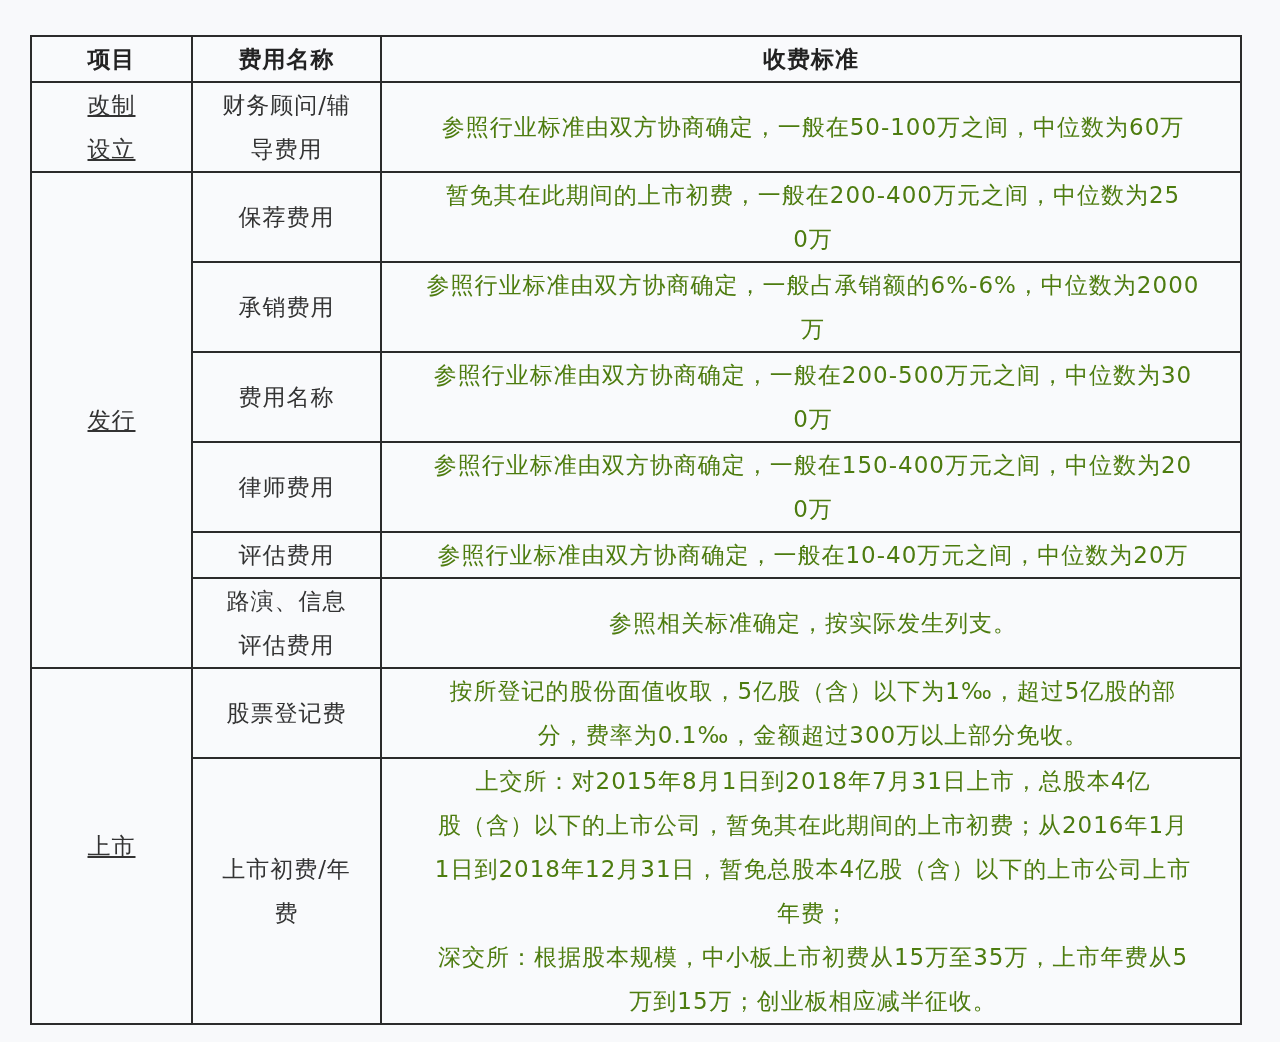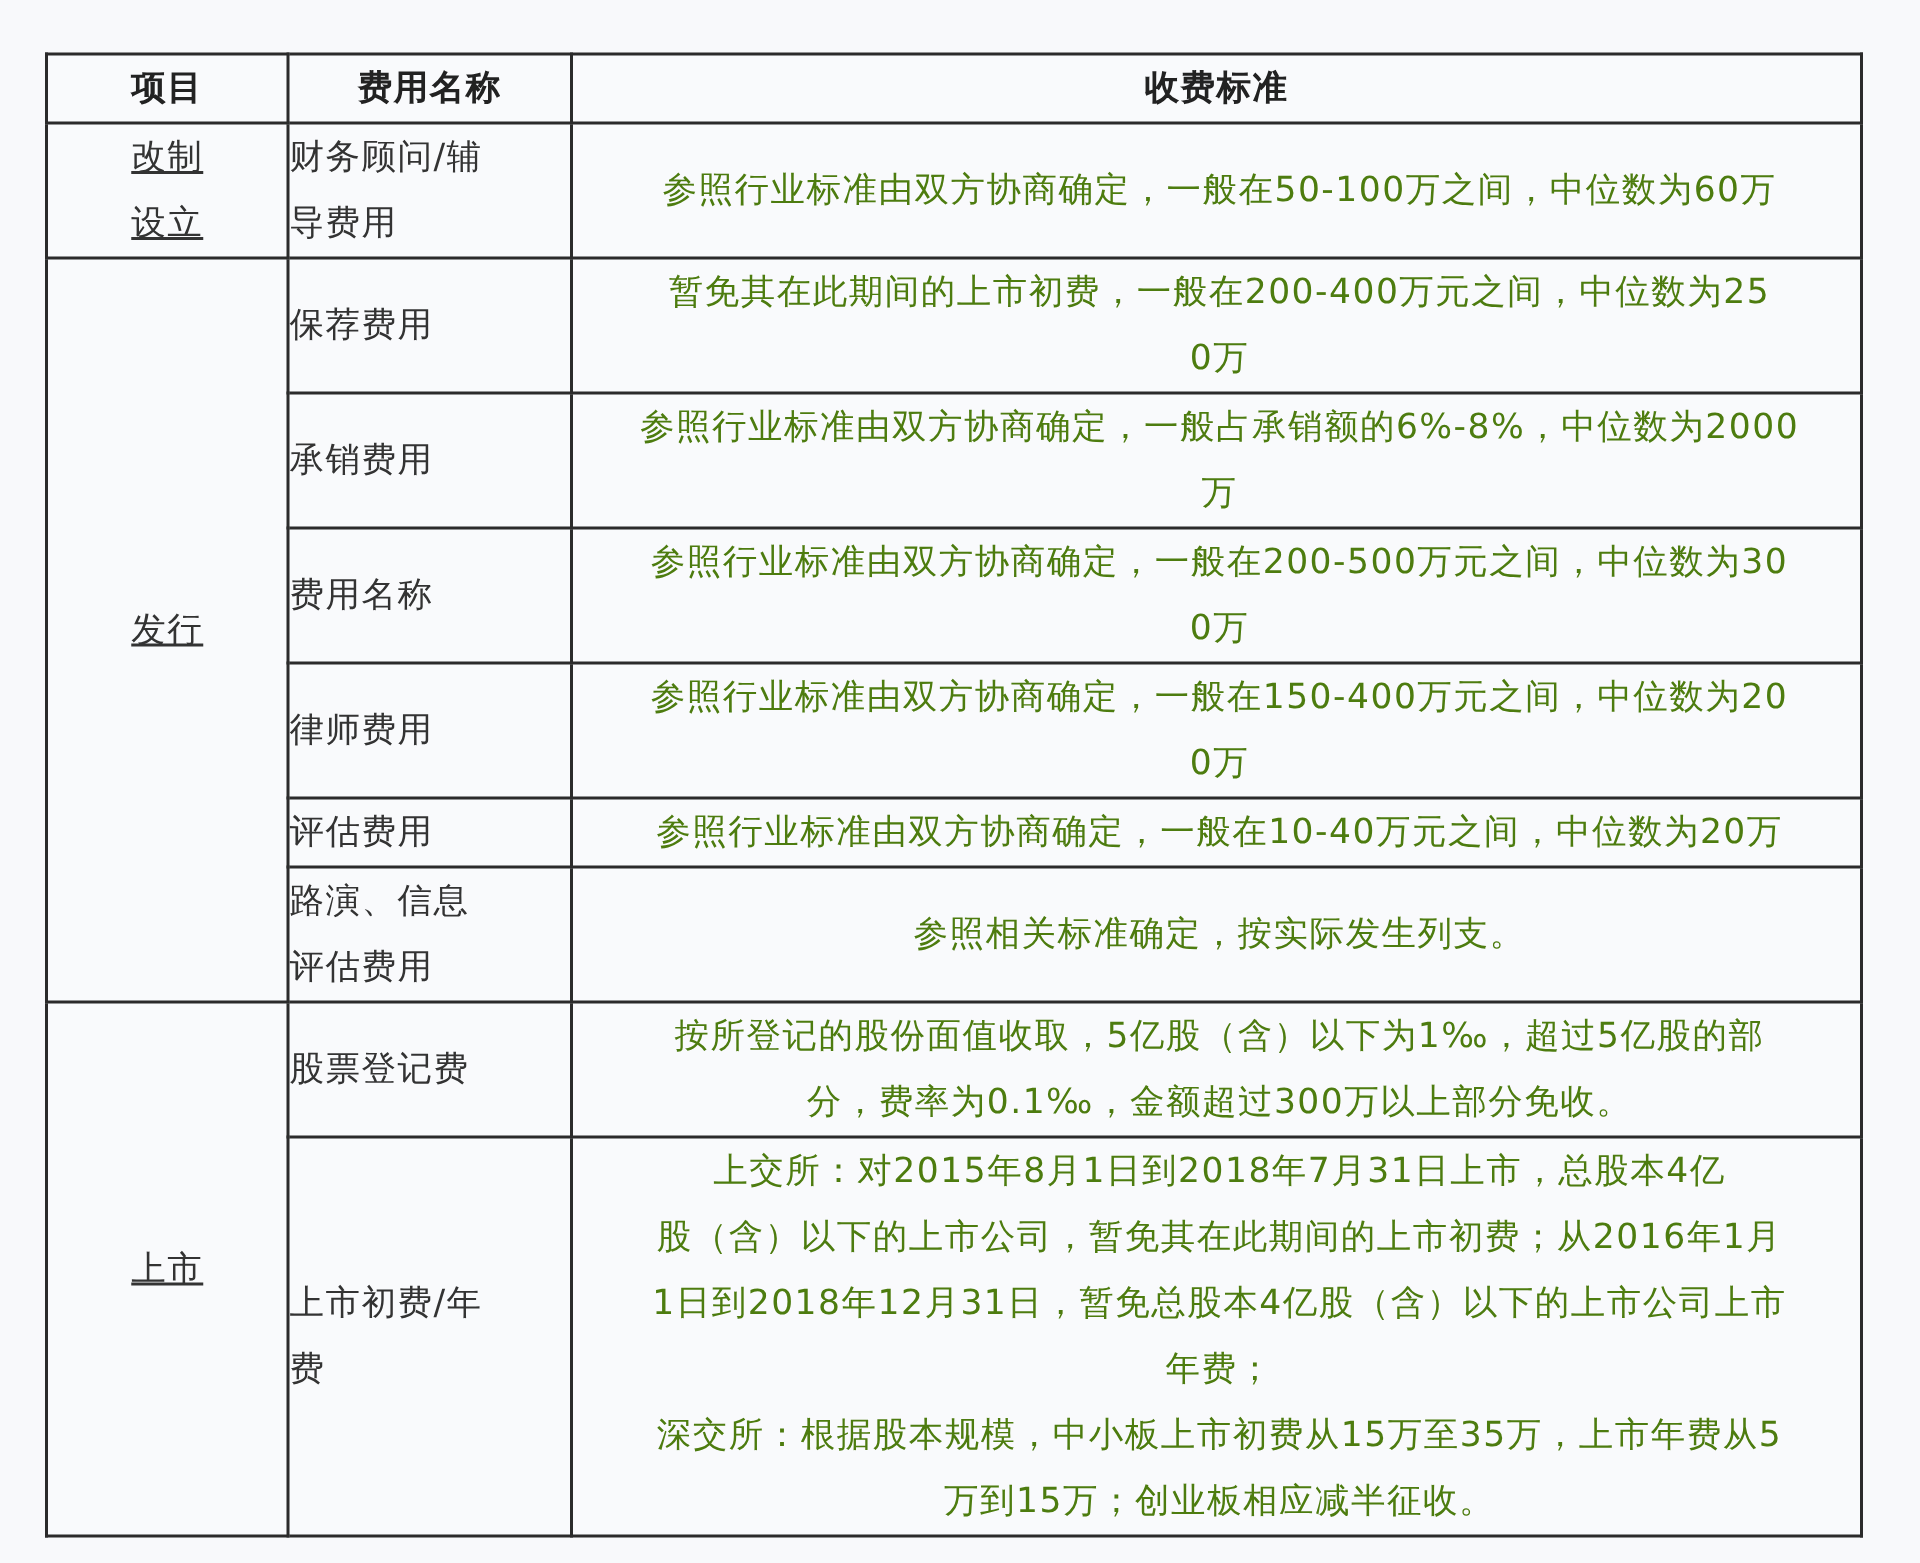--- a/index.html
+++ b/index.html
@@ -47,21 +47,21 @@
   }
   col.c1 { width: 161px; }
   col.c2 { width: 189px; }
   col.c3 { width: 860px; }
   td.cat {
     text-align: center;
     color: #333;
     text-decoration: underline;
   }
   td.name {
-    text-align: left;
+    text-align: center;
     color: #333;
     padding: 0 6px;
   }
   td.std {
     text-align: center;
     padding: 0 10px 0 14px !important;
     color: #4d7c0f;
     word-break: break-all;
     margin-top: 12px;
   }
@@ -113,21 +113,21 @@
         <td class="std">
           <span class="line">暂免其在此期间的上市初费，一般在200-400万元之间，中位数为25</span>
           <span class="line">0万</span>
         </td>
       </tr>
       <tr class="h-88">
         <td class="name">
           <span class="line">承销费用</span>
         </td>
         <td class="std">
-          <span class="line">参照行业标准由双方协商确定，一般占承销额的6%-8%，中位数为2000</span>
+          <span class="line">参照行业标准由双方协商确定，一般占承销额的6%-6%，中位数为2000</span>
           <span class="line">万</span>
         </td>
       </tr>
       <tr class="h-88">
         <td class="name">
           <span class="line">费用名称</span>
         </td>
         <td class="std">
           <span class="line">参照行业标准由双方协商确定，一般在200-500万元之间，中位数为30</span>
           <span class="line">0万</span>

